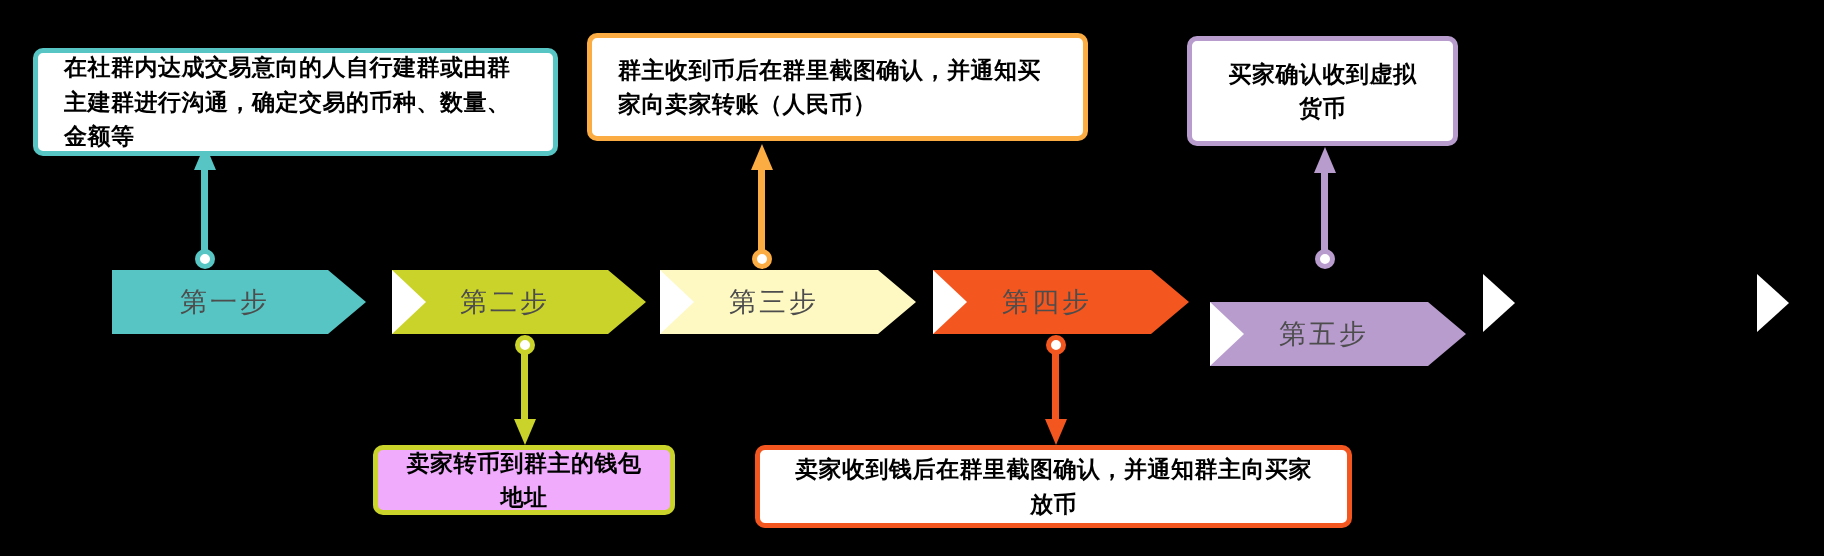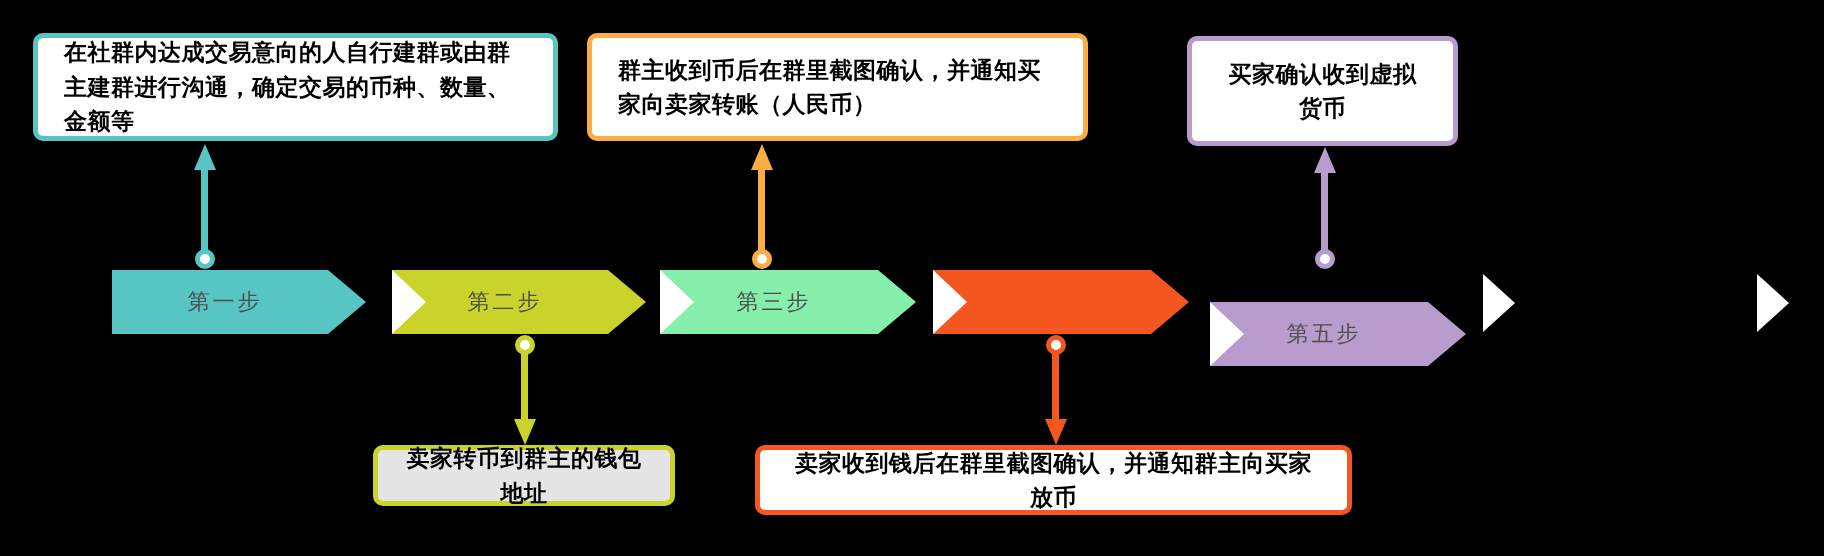--- a/index.html
+++ b/index.html
@@ -8,21 +8,21 @@
   
   .callout{position:absolute;box-sizing:border-box;border:5px solid #999;
            border-radius:10px;background:#fff;display:flex;align-items:center;
            padding:8px 26px;color:#000;}
   .callout .txt{font-size:23px;font-weight:bold;line-height:1.5;letter-spacing:0.5px;}
   .callout.center{justify-content:center;text-align:center;}
   
   .banner{position:absolute;top:270px;height:64px;
           clip-path:polygon(0 0,calc(100% - 38px) 0,100% 50%,calc(100% - 38px) 100%,0 100%);
           display:flex;align-items:center;justify-content:center;}
-  .banner .lbl{font-size:22px;letter-spacing:3px;color:#4D4D4D;
+  .banner .lbl{font-size:27px;letter-spacing:3px;color:#4D4D4D;
                padding-left:18px;padding-right:46px;}
   .notch{position:absolute;left:0;top:0;width:34px;height:100%;
          clip-path:polygon(0 0,100% 50%,0 100%);}
   
   .flow-arrow{position:absolute;top:274px;width:32px;height:58px;
               clip-path:polygon(0 0,100% 50%,0 100%);}
   
   .c-line{position:absolute;width:7px;}
   .c-dot{position:absolute;width:20px;height:20px;border-radius:50%;
          box-sizing:border-box;border:5px solid #999;background:#fff;}
@@ -66,48 +66,49 @@
     <div class="c-arrow-down" style="left: 1045px; top: 419px; background: rgb(244, 86, 31);"></div>
   </div>
 
   <div class="banner" style="left: 112px; width: 254px; background: rgb(86, 197, 195);">
     <span class="lbl" style="color: rgb(77, 77, 77);">第一步</span>
   </div>
   <div class="banner" style="left: 392px; width: 254px; background: rgb(202, 211, 42);">
     <span class="notch" style="background: rgb(255, 255, 255);"></span>
     <span class="lbl" style="color: rgb(77, 77, 77);">第二步</span>
   </div>
-  <div class="banner" style="left: 660px; width: 256px; background: #86efac;">
+  <div class="banner" style="left: 660px; width: 256px; background: #fef9c3;">
     <span class="notch" style="background: rgb(255, 255, 255);"></span>
     <span class="lbl" style="color: rgb(77, 77, 77);">第三步</span>
   </div>
   <div class="banner" style="left: 933px; width: 256px; background: rgb(244, 86, 31);">
     <span class="notch" style="background: rgb(255, 255, 255);"></span>
+    <span class="lbl" style="color: rgb(77, 77, 77);">第四步</span>
   </div>
   <div class="banner" style="left: 1210px; width: 256px; background: rgb(184, 156, 206); margin-top: 32px;">
     <span class="notch" style="background: rgb(255, 255, 255);"></span>
     <span class="lbl" style="color: rgb(77, 77, 77);">第五步</span>
   </div>
 
   <div class="flow-arrow" style="left: 1483px; background: rgb(255, 255, 255);"></div>
   <div class="flow-arrow" style="left: 1757px; background: rgb(255, 255, 255);"></div>
 
-  <div class="callout" style="left: 33px; top: 33px; width: 525px; height: 108px; border-color: rgb(86, 197, 195); background: rgb(255, 255, 255); color: rgb(0, 0, 0);">
+  <div class="callout" style="left: 33px; top: 48px; width: 525px; height: 108px; border-color: rgb(86, 197, 195); background: rgb(255, 255, 255); color: rgb(0, 0, 0);">
     <span class="txt">在社群内达成交易意向的人自行建群或由群主建群进行沟通，确定交易的币种、数量、金额等</span>
   </div>
 
   <div class="callout" style="left: 587px; top: 33px; width: 501px; height: 108px; border-color: rgb(251, 173, 68); background: rgb(255, 255, 255); color: rgb(0, 0, 0);">
     <span class="txt">群主收到币后在群里截图确认，并通知买家向卖家转账（人民币）</span>
   </div>
 
   <div class="callout center" style="left: 1187px; top: 36px; width: 271px; height: 110px; border-color: rgb(184, 156, 206); background: rgb(255, 255, 255); color: rgb(0, 0, 0);">
     <span class="txt">买家确认收到虚拟货币</span>
   </div>
 
-  <div class="callout center" style="left: 373px; top: 445px; width: 302px; height: 61px; border-color: rgb(202, 211, 42); background: #e5e5e5; color: rgb(0, 0, 0);">
+  <div class="callout center" style="left: 373px; top: 445px; width: 302px; height: 70px; border-color: rgb(202, 211, 42); background: #f0abfc; color: rgb(0, 0, 0);">
     <span class="txt">卖家转币到群主的钱包地址</span>
   </div>
 
-  <div class="callout center" style="left: 755px; top: 445px; width: 597px; height: 70px; border-color: rgb(244, 86, 31); background: rgb(255, 255, 255); color: rgb(0, 0, 0);">
+  <div class="callout center" style="left: 755px; top: 445px; width: 597px; height: 83px; border-color: rgb(244, 86, 31); background: rgb(255, 255, 255); color: rgb(0, 0, 0);">
     <span class="txt">卖家收到钱后在群里截图确认，并通知群主向买家放币</span>
   </div>
 
 </div>
 
 </body></html>

